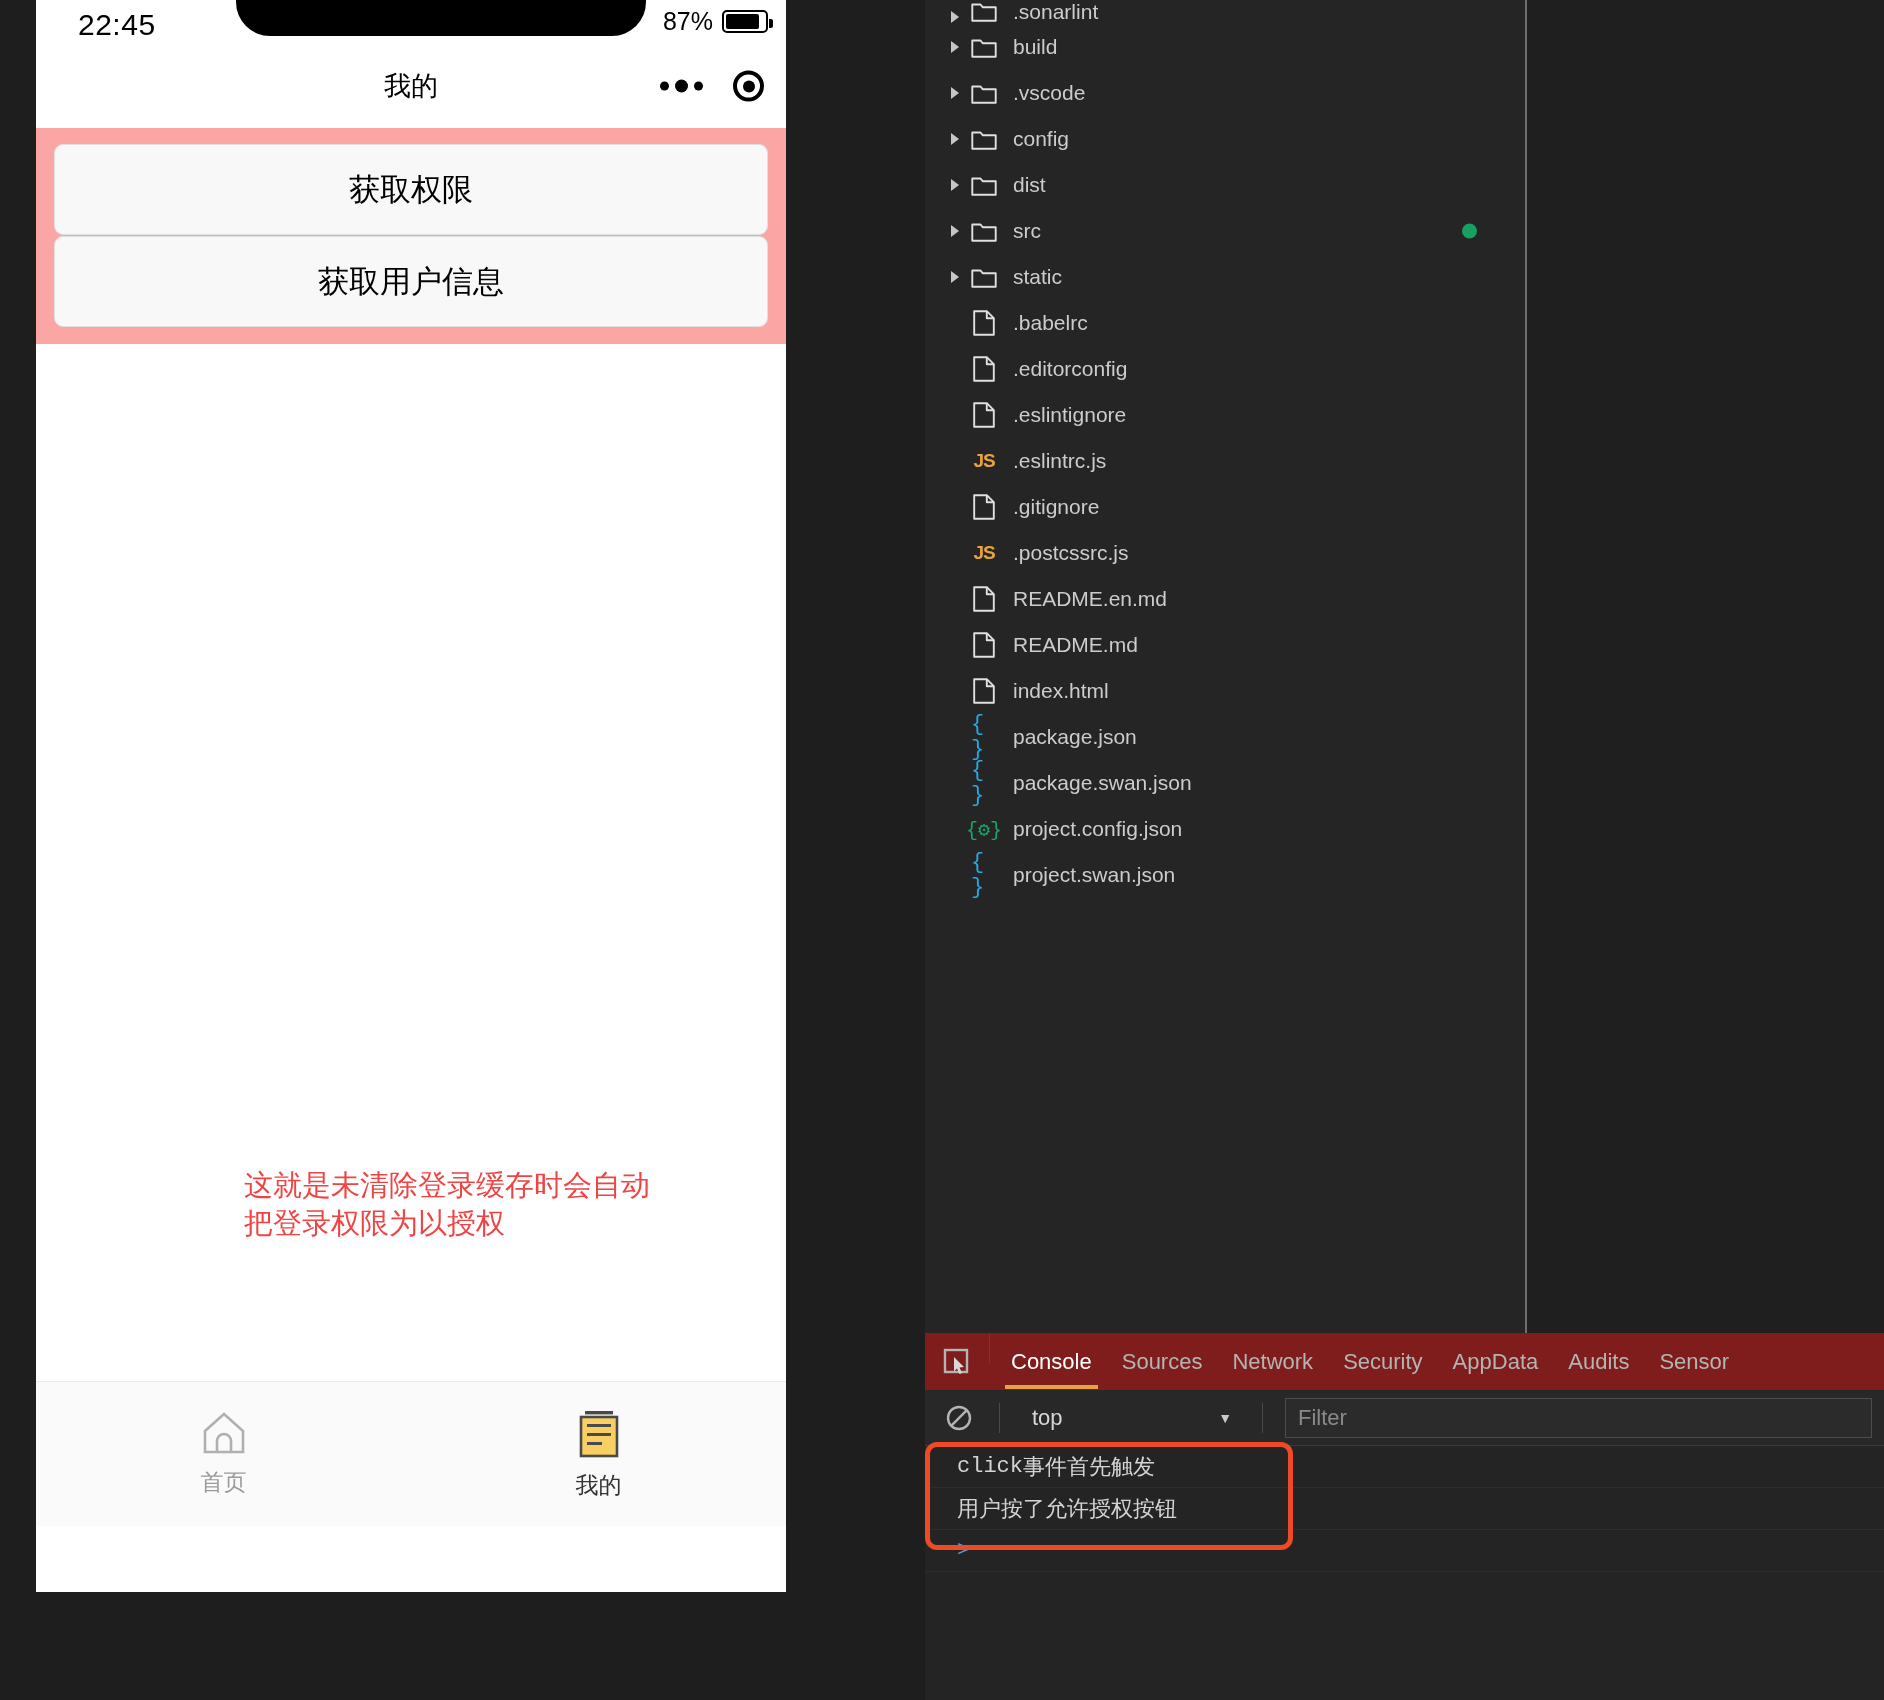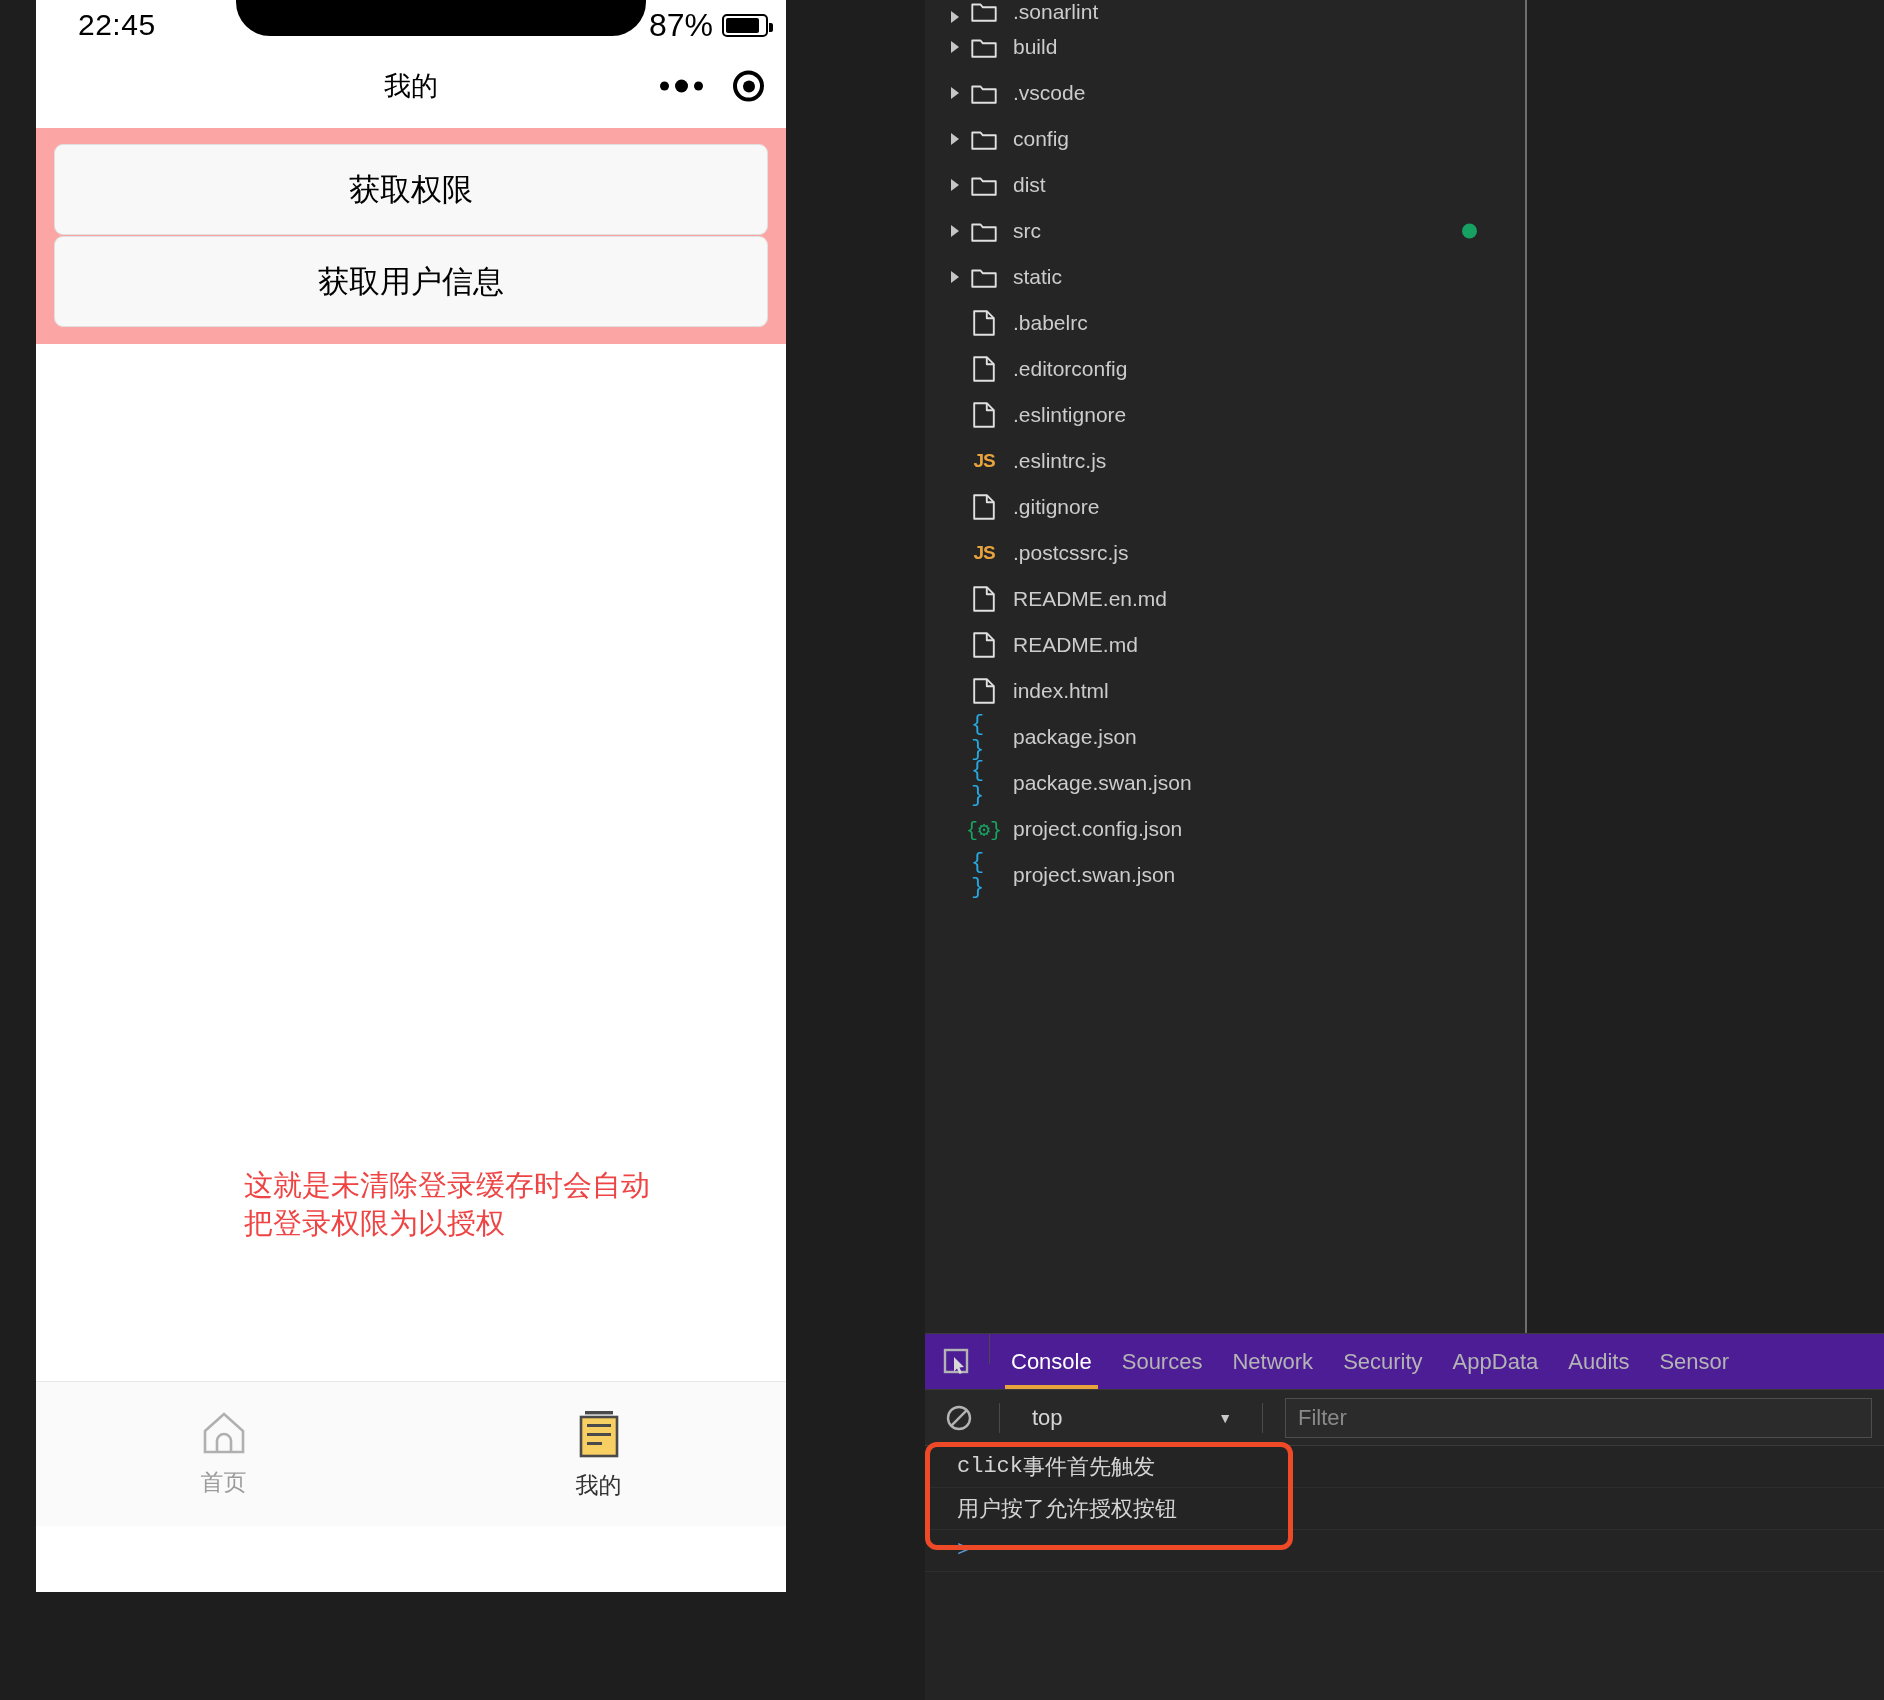--- a/index.html
+++ b/index.html
@@ -26,21 +26,21 @@
   }
   .sb-time {
     position: absolute; left: 42px; top: 8px;
     font-size: 30px; font-weight: 400; letter-spacing: .5px; color: #000;
   }
   .notch {
     position: absolute; left: 200px; top: -30px; width: 410px; height: 66px;
     background: #000; border-radius: 0 0 34px 34px;
   }
   .sb-right { position: absolute; right: 18px; top: 7px; display: flex; align-items: center; gap: 9px; }
-  .sb-batt-pct { font-size: 32px; color: #000; }
+  .sb-batt-pct { font-size: 25px; color: #000; }
   .batt {
     position: relative; width: 46px; height: 23px; border: 2.6px solid #000;
     border-radius: 5px; display: flex; align-items: center; padding: 2.4px;
   }
   .batt::after {
     content: ""; position: absolute; right: -7px; top: 7px;
     width: 4px; height: 9px; background: #000; border-radius: 0 2px 2px 0;
   }
   .batt-fill { height: 100%; width: 87%; background: #000; border-radius: 2px; }
 
@@ -142,21 +142,21 @@
     width: 15px; height: 15px; border-radius: 50%; background: #16a163;
   }
 
   
   .drawer {
     position: absolute; left: 0; top: 1333px; width: 959px; height: 367px;
     background: #242424; border-top: 1px solid #3a3a3a;
   }
   .tabstrip {
     position: relative; height: 56px; display: flex; 
-    border-bottom: 1px solid #3a3a3a; background: #4c1d95;
+    border-bottom: 1px solid #3a3a3a; background: #7f1d1d;
   }
   .inspect-btn {
     width: 64px; height: 100%; display: flex; align-items: center; justify-content: center;
   }
   .vsep { width: 1px; height: 30px; background: #4a4a4a; }
   .dtab {
     padding: 0 15px; height: 100%; display: flex; align-items: center;
     color: #b4b4b4; font-size: 22px; position: relative;
   }
   .dtab.active { color: #ffffff; }

